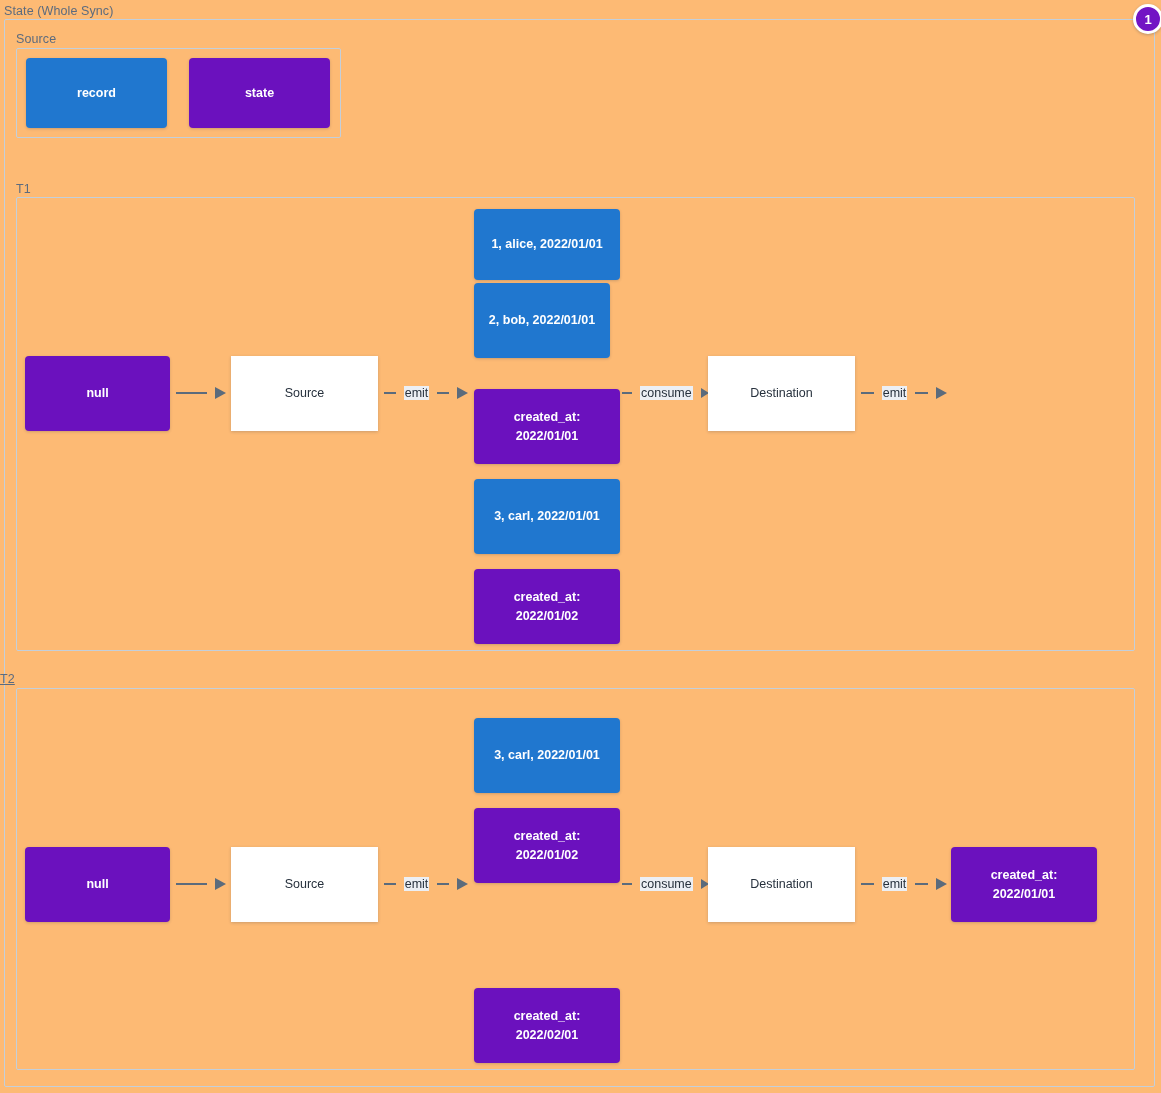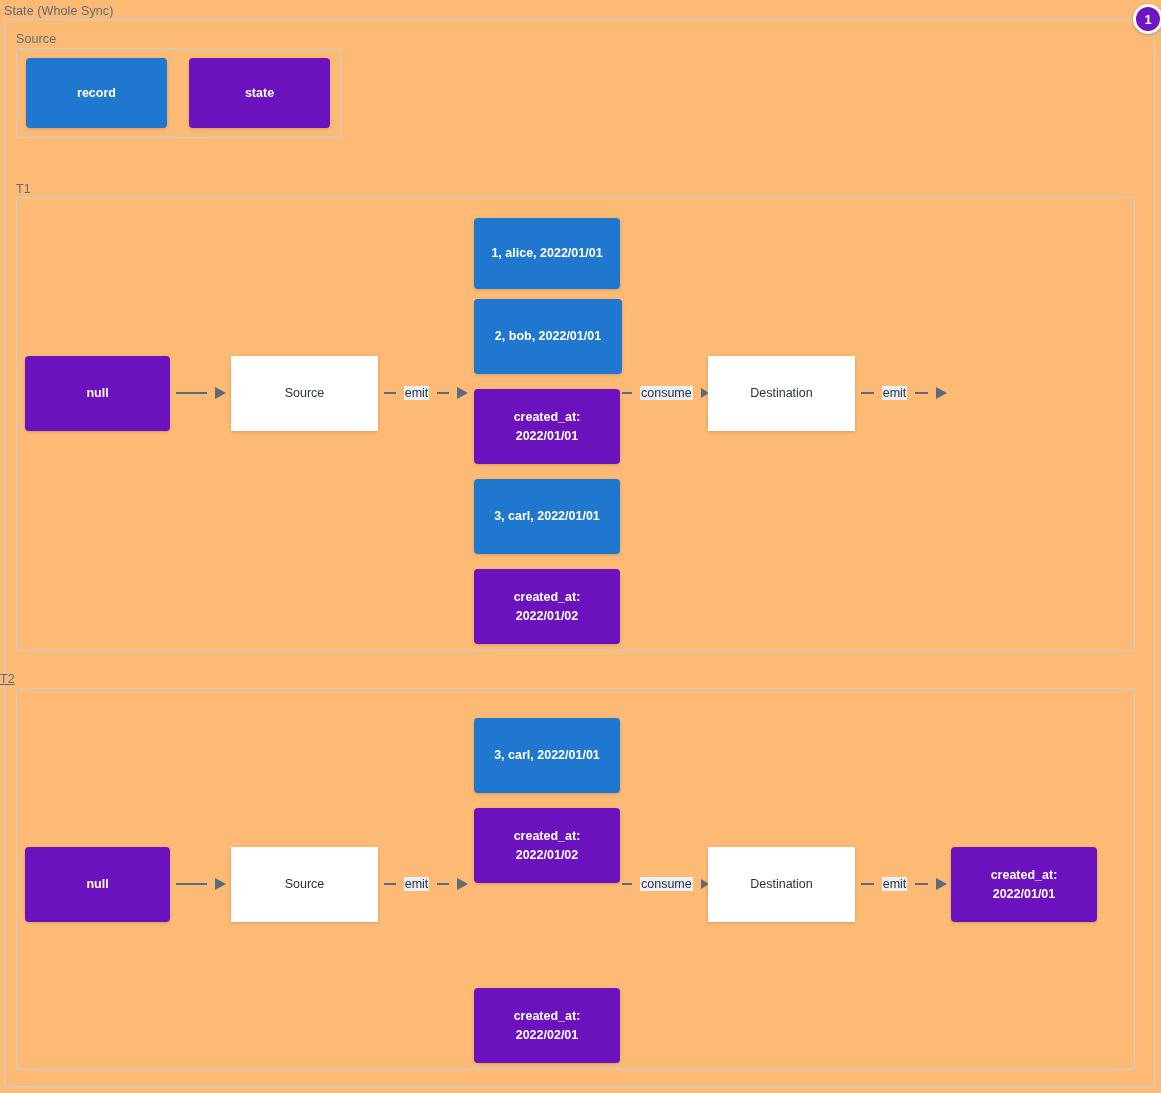--- a/index.html
+++ b/index.html
@@ -158,22 +158,22 @@
 
   <div class="node plain" style="left:231px; top:356px; width:147px; height:75px;">Source</div>
 
   <div class="edge" style="left:384px; top:384px; width:84px;">
     <div class="line"></div>
     <span class="elabel">emit</span>
     <div class="line"></div>
       <div class="head"></div>
   </div>
 
-  <div class="node record" style="left:474px; top:218px; width:146px; height:71px;">1, alice, 2022/01/01</div>
-  <div class="node record" style="left:474px; top:299px; width:148px; height:75px;">2, bob, 2022/01/01</div>
+  <div class="node record" style="left:474px; top:209px; width:146px; height:71px;">1, alice, 2022/01/01</div>
+  <div class="node record" style="left:474px; top:283px; width:136px; height:75px;">2, bob, 2022/01/01</div>
   <div class="node state" style="left:474px; top:389px; width:146px; height:75px;">created_at:
 2022/01/01</div>
   <div class="node record" style="left:474px; top:479px; width:146px; height:75px;">3, carl, 2022/01/01</div>
   <div class="node state" style="left:474px; top:569px; width:146px; height:75px;">created_at:
 2022/01/02</div>
 
   <div class="edge" style="left:622px; top:384px; width:84px;">
     <div class="line fixed" style="width:10px;"></div>
     <span class="elabel">consume</span>
     <div class="head small"></div>

